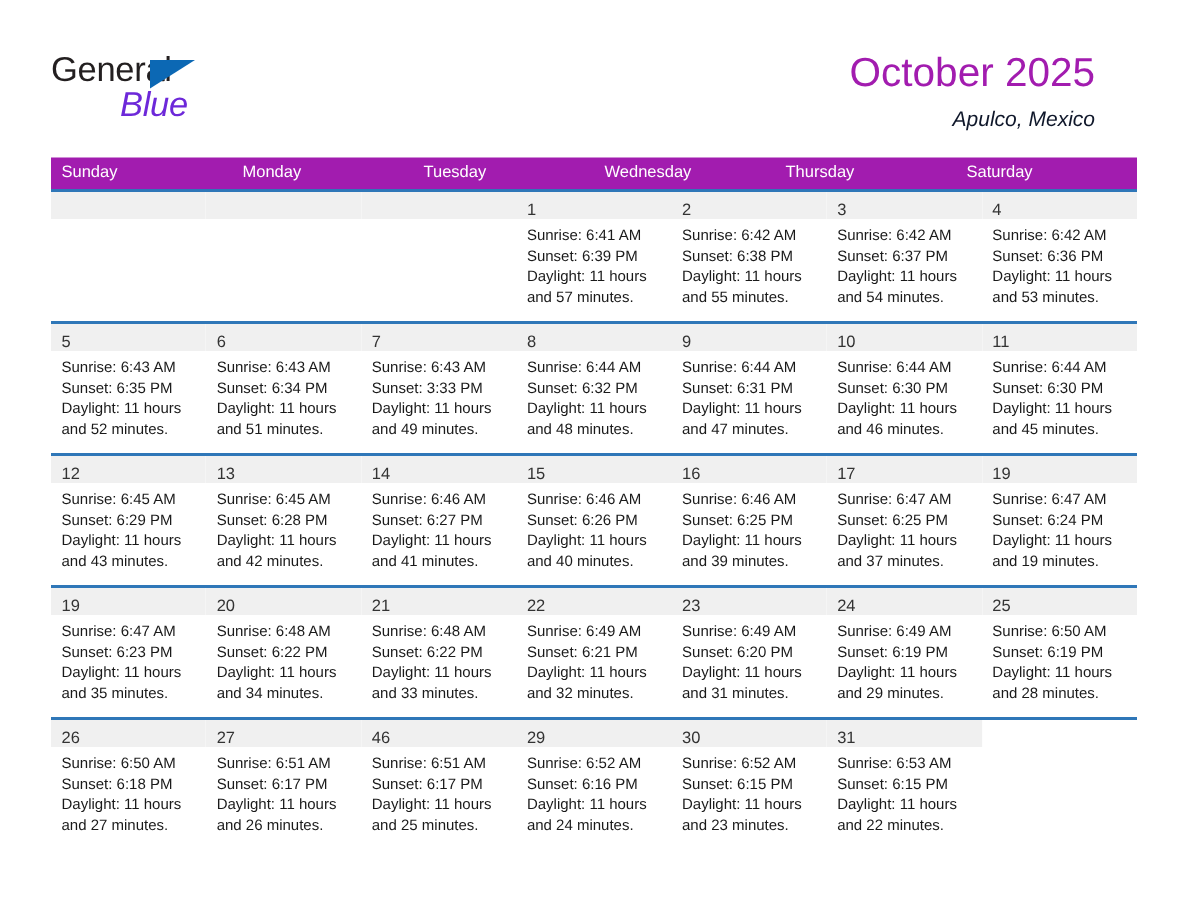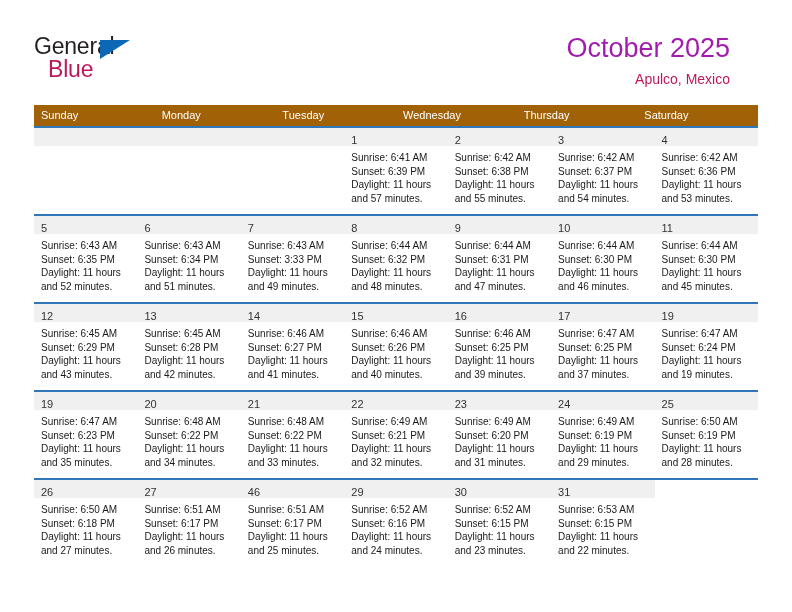--- a/index.html
+++ b/index.html
@@ -50,59 +50,61 @@
     position: absolute;
     left: 66px;
     top: 7px;
     width: 0;
     height: 0;
     border-left: 30px solid #0c68b4;
     border-bottom: 19px solid transparent;
   }
   .logo-blue {
     position: absolute;
-    left: 14px;
+    left: 46px;
     top: 23px;
     font-size: 23px;
     letter-spacing: -0.2px;
-    color: #be185d;
+    color: #6d28d9;
     line-height: 26px;
     white-space: nowrap;
+    font-style: italic;
   }
   .title-block {
     position: absolute;
     right: 34px;
     top: 32px;
     text-align: right;
   }
   .cal-title {
     font-size: 27px;
     font-weight: normal;
     color: #a21caf;
     line-height: 32px;
     white-space: nowrap;
   }
   .cal-sub {
     margin-top: 6px;
     font-size: 14px;
-    color: #be185d;
+    color: #0f172a;
     line-height: 18px;
     white-space: nowrap;
+    font-style: italic;
   }
 
   
   .calendar {
     position: absolute;
     left: 34px;
     top: 105px;
     width: 724px;
   }
   .weekdays {
     display: flex;
-    background: #a16207;
+    background: #a21caf;
     height: 21px;
   }
   .weekday {
     flex: 1 1 0;
     min-width: 0;
     color: #ffffff;
     font-size: 11px;
     line-height: 21px;
     padding-left: 7px;
     box-sizing: border-box;

